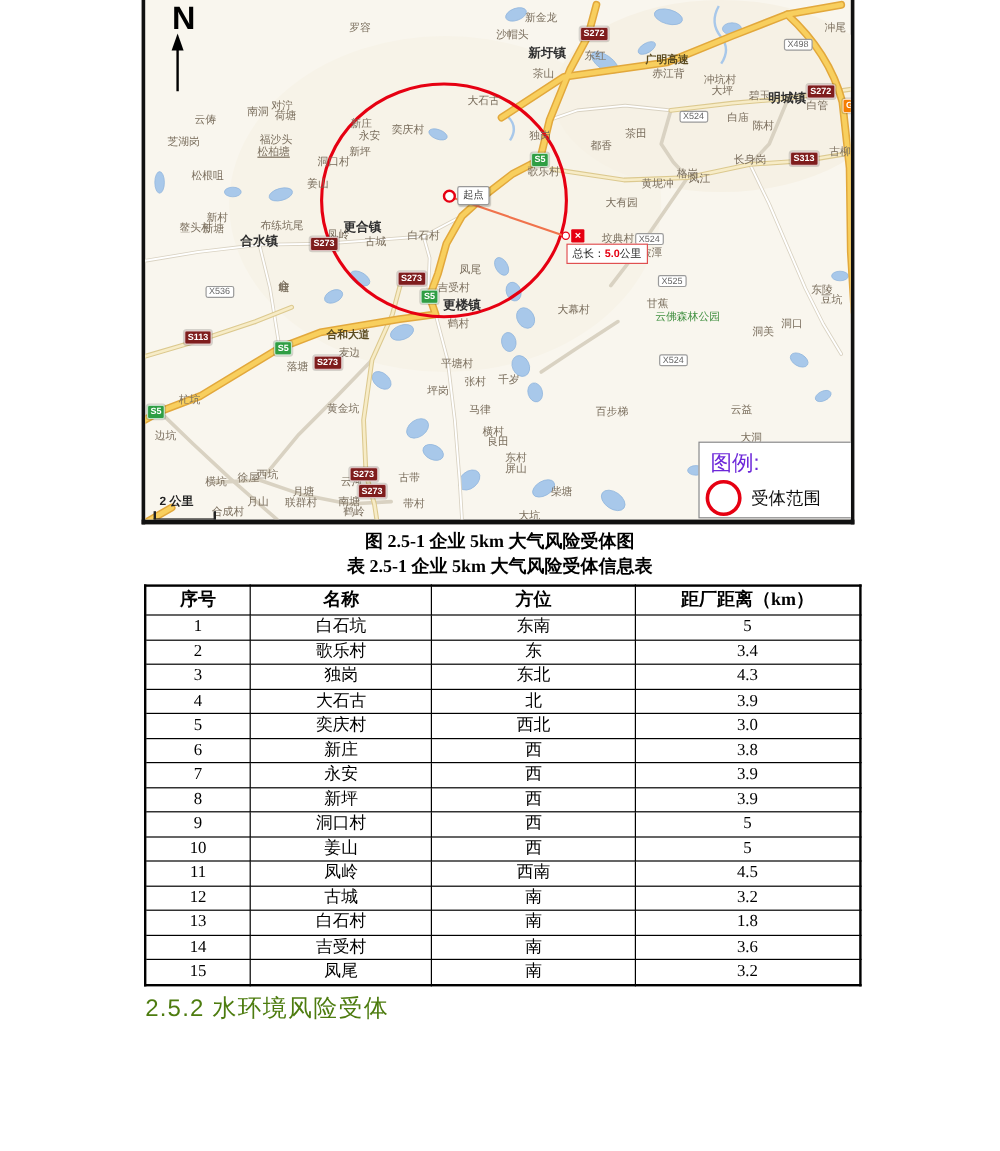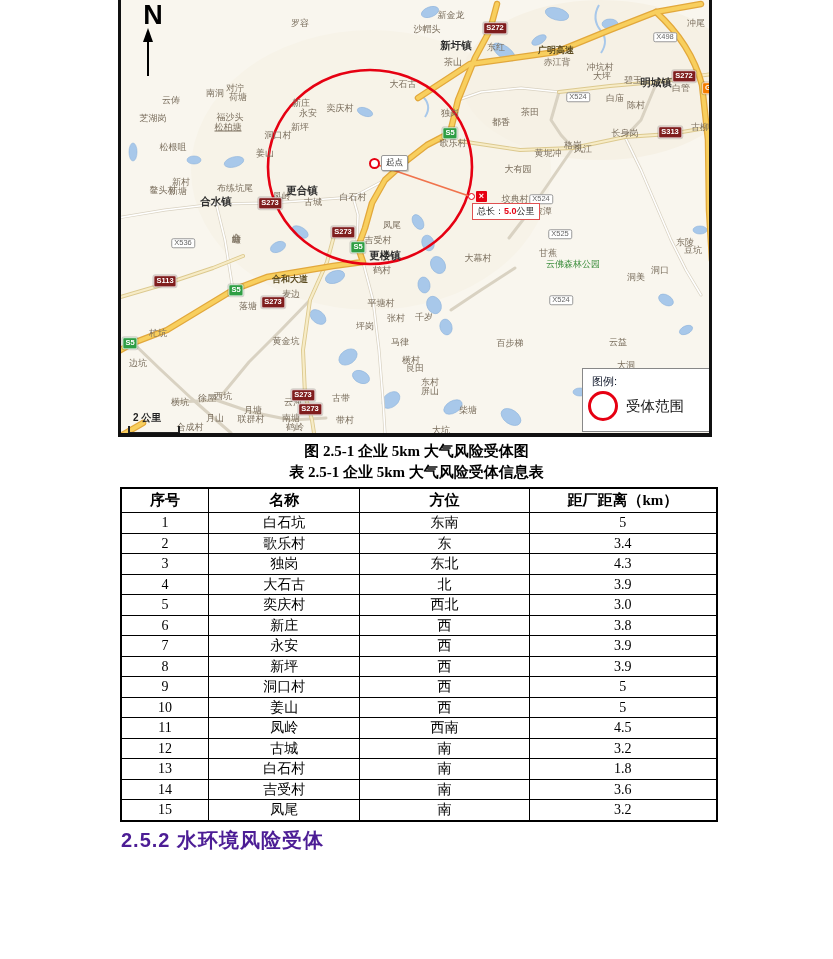--- a/index.html
+++ b/index.html
@@ -38,21 +38,21 @@
       padding:1px 4px;box-shadow:1px 1px 1px rgba(0,0,0,.2);}
   .xmark{position:absolute;left:355px;top:191px;width:11px;height:11px;background:#e60012;
       color:#fff;font:bold 9px/11px "Liberation Sans",sans-serif;text-align:center;border-radius:1px;}
   .xdot{position:absolute;left:347px;top:193px;width:5px;height:5px;border:1.5px solid #e60012;
       border-radius:50%;background:#fff;}
   .measure-box{position:absolute;left:351px;top:203px;background:#fff;border:1px solid #e05050;
       font-family:"Liberation Sans",sans-serif;font-size:9px;color:#222;padding:1px 4px;}
   .measure-box .val{color:#e60012;font-weight:bold;}
   .legend{position:absolute;left:461px;top:368px;width:127px;height:62px;background:#fff;
       border:1px solid #888;}
-  .legend .lt{font-family:Liberation Sans, sans-serif;font-size:11px;color:#0f172a;margin:5px 0 0 9px;}
+  .legend .lt{font-family:Liberation Sans, sans-serif;font-size:18px;color:#6d28d9;margin:5px 0 0 9px;}
   .legend .row{display:flex;align-items:center;margin:2px 0 0 5px;}
   .legend .ring{width:24px;height:24px;border:3px solid var(--red);border-radius:50%;flex:0 0 auto;}
   .legend .li{font-family:"Liberation Sans",sans-serif;font-size:14.5px;color:#111;margin-left:8px;}
   .scale{position:absolute;left:12px;top:411px;font-family:"Liberation Sans",sans-serif;
       font-size:10px;font-weight:bold;color:#222;}
   .scalebar{position:absolute;left:7px;top:426px;width:48px;height:6px;
       border-bottom:2px solid #222;border-left:2px solid #222;border-right:2px solid #222;}
 
   
   .cap{position:absolute;left:0;width:833px;text-align:center;font-weight:bold;
@@ -62,21 +62,21 @@
   table.data{position:absolute;left:120px;top:487px;width:598px;border-collapse:collapse;
        table-layout:fixed;}
   table.data th,table.data td{border:1px solid #000;text-align:center;padding:0;
        font-size:14px;color:#000;height:19.5px;line-height:19.5px;overflow:hidden;}
   table.data th{font-size:15px;font-weight:bold;height:23px;line-height:23px;}
   table.data{border:2px solid #000;}
   col.c1{width:14.7%;} col.c2{width:25.4%;} col.c3{width:28.4%;} col.c4{width:31.5%;}
 
   
   .sec-h{position:absolute;left:121px;top:827px;font-family:"Liberation Sans","DejaVu Sans",sans-serif;
-      font-size:20px;font-weight:bold;color:#4c1d95;letter-spacing:1px;}
+      font-size:20px;font-weight:normal;color:#4d7c0f;letter-spacing:1px;}
   .para{position:absolute;left:118px;top:878px;width:600px;font-size:15.5px;color:#000;}
   .para .line{text-align:justify;text-align-last:justify;line-height:23px;white-space:nowrap;}
   .para .line.indent{text-indent:40px;}
 </style>
 </head>
 <body>
 
 <div class="page">
 
   <div class="map">

